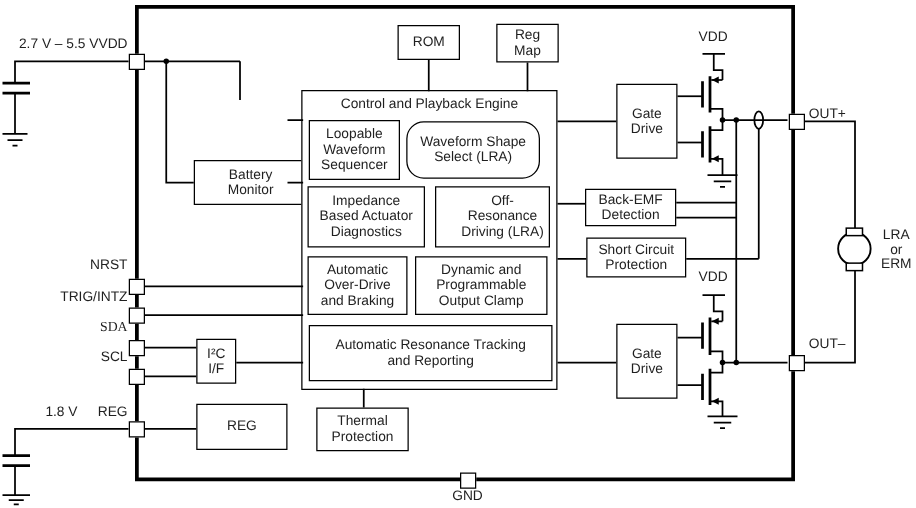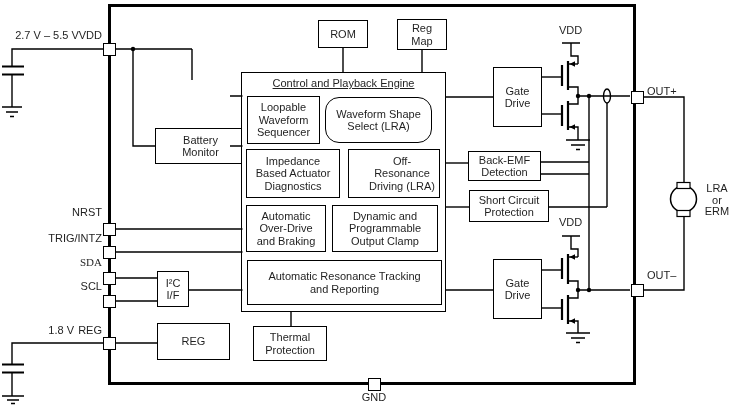--- a/index.html
+++ b/index.html
@@ -112,21 +112,21 @@
     </g>
   </svg>
 
   <div class="box" style="left:318px;top:20px;width:50px;height:28px;">ROM</div>
   <div class="box" style="left:397px;top:19px;width:50px;height:31px;">Reg
 Map</div>
   <div class="box" style="left:155px;top:128px;width:91px;height:36px;">Battery
 Monitor</div>
 
   <div class="engine" style="left:241px;top:72px;width:205px;height:240px;"></div>
-  <div class="lbl c" style="left:241px;top:78px;width:205px;text-decoration:underline;">Control and Playback Engine</div>
+  <div class="lbl c" style="left:241px;top:78px;width:205px;">Control and Playback Engine</div>
 
   <div class="box" style="left:247px;top:96px;width:73px;height:48px;">Loopable
 Waveform
 Sequencer</div>
   <div class="box" style="left:325px;top:97px;width:107px;height:46px;border-radius:14px;">Waveform Shape
 Select (LRA)</div>
   <div class="box" style="left:246px;top:149px;width:94px;height:49px;">Impedance
 Based Actuator
 Diagnostics</div>
   <div class="box" style="left:348px;top:149px;width:92px;height:49px;padding-left:16px;">Off-
@@ -164,21 +164,21 @@
   <div class="pin" style="left:103px;top:336.5px;"></div>
   <div class="pin" style="left:630.5px;top:90.5px;"></div>
   <div class="pin" style="left:630.5px;top:283.5px;"></div>
   <div class="pin" style="left:367.5px;top:377.5px;"></div>
 
   <div class="lbl r" style="left:0;top:30px;width:102px;"><span>2.7 V – 5.5 V</span><span>VDD</span></div>
   <div class="lbl r" style="left:0;top:207px;width:102px;">NRST</div>
   <div class="lbl r" style="left:0;top:233px;width:102px;">TRIG/INTZ</div>
   <div class="lbl r" style="left:0;top:257px;width:102px;font-family:Liberation Serif, serif;">SDA</div>
   <div class="lbl r" style="left:0;top:281px;width:102px;">SCL</div>
-  <div class="lbl r" style="left:12px;top:325px;width:62px;">1.8 V</div>
+  <div class="lbl r" style="left:0;top:325px;width:62px;">1.8 V</div>
   <div class="lbl r" style="left:0;top:325px;width:102px;">REG</div>
   <div class="lbl" style="left:647px;top:86px;">OUT+</div>
   <div class="lbl" style="left:647px;top:270px;">OUT–</div>
   <div class="lbl c" style="left:348px;top:392px;width:52px;">GND</div>
   <div class="lbl c" style="left:548px;top:25px;width:45px;">VDD</div>
   <div class="lbl c" style="left:548px;top:217px;width:45px;">VDD</div>
   <div class="lbl c" style="left:671px;top:193px;width:25px;">M</div>
   <div class="lbl c" style="left:701px;top:183px;width:32px;">LRA
 or
 ERM</div>

